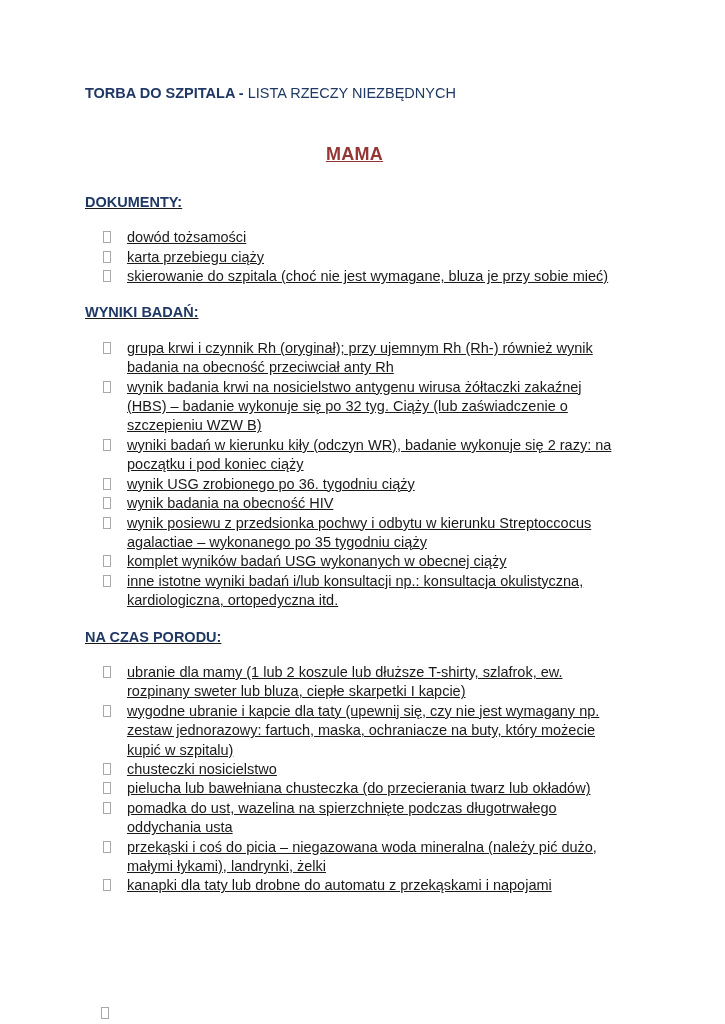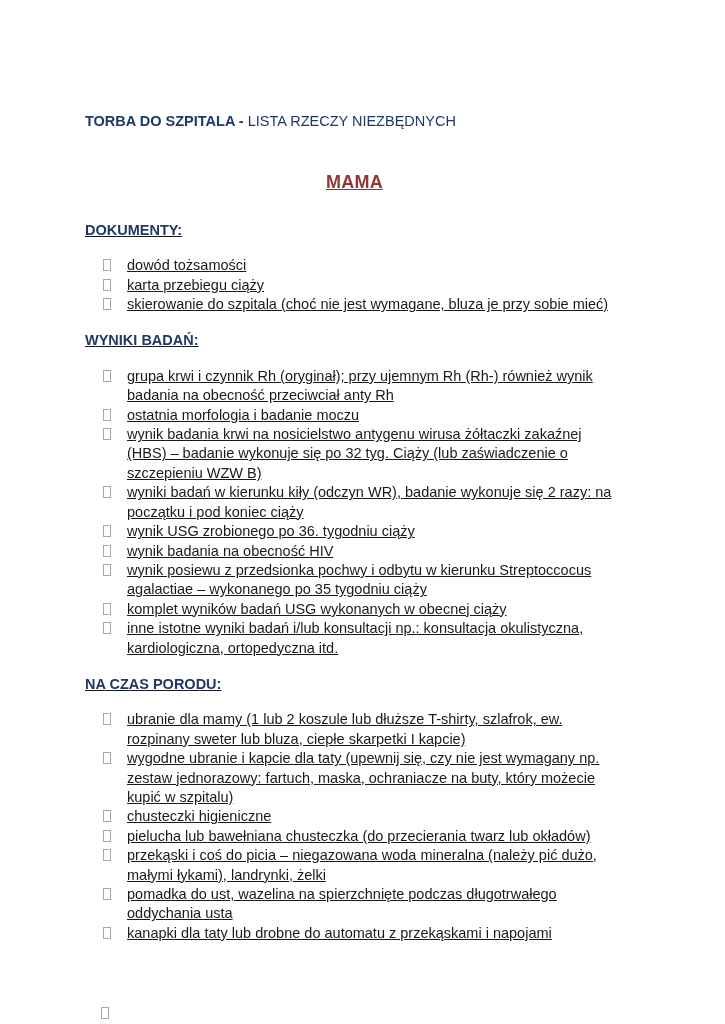--- a/index.html
+++ b/index.html
@@ -6,21 +6,21 @@
     margin: 0;
     padding: 0;
     background: #ffffff;
   }
   .page {
     position: relative;
     width: 709px;
     height: 1024px;
     box-sizing: border-box;
     background: #ffffff;
-    padding: 112px 85px 0 85px;
+    padding: 84px 85px 0 85px;
     font-family: "Liberation Sans", sans-serif;
     font-size: 14.5px;
     line-height: 19.4px;
     color: #1a1a1a;
     overflow: hidden;
   }
   .doc-title {
     font-size: 14.5px;
     color: #1f3864;
     margin: 0 0 42px 0;
@@ -97,24 +97,20 @@
       </section>
       <section class="section">
         <h2 class="section-heading">WYNIKI BADAŃ:</h2>
         <ul class="checklist">
           <li>
             <span class="checkbox"></span>
             <span class="item-text">grupa krwi i czynnik Rh (oryginał); przy ujemnym Rh (Rh-) również wynik badania na obecność przeciwciał anty Rh</span>
           </li>
           <li>
             <span class="checkbox"></span>
-            <span class="item-text">ostatnia morfologia i badanie moczu</span>
-          </li>
-          <li>
-            <span class="checkbox"></span>
             <span class="item-text">wynik badania krwi na nosicielstwo antygenu wirusa żółtaczki zakaźnej (HBS) – badanie wykonuje się po 32 tyg. Ciąży (lub zaświadczenie o szczepieniu WZW B)</span>
           </li>
           <li>
             <span class="checkbox"></span>
             <span class="item-text">wyniki badań w kierunku kiły (odczyn WR), badanie wykonuje się 2 razy: na początku i pod koniec ciąży</span>
           </li>
           <li>
             <span class="checkbox"></span>
             <span class="item-text">wynik USG zrobionego po 36. tygodniu ciąży</span>
           </li>
@@ -142,33 +138,33 @@
           <li>
             <span class="checkbox"></span>
             <span class="item-text">ubranie dla mamy (1 lub 2 koszule lub dłuższe T-shirty, szlafrok, ew. rozpinany sweter lub bluza, ciepłe skarpetki I kapcie)</span>
           </li>
           <li>
             <span class="checkbox"></span>
             <span class="item-text">wygodne ubranie i kapcie dla taty (upewnij się, czy nie jest wymagany np. zestaw jednorazowy: fartuch, maska, ochraniacze na buty, który możecie kupić w szpitalu)</span>
           </li>
           <li>
             <span class="checkbox"></span>
-            <span class="item-text">chusteczki higieniczne</span>
+            <span class="item-text">chusteczki nosicielstwo</span>
           </li>
           <li>
             <span class="checkbox"></span>
             <span class="item-text">pielucha lub bawełniana chusteczka (do przecierania twarz lub okładów)</span>
           </li>
           <li>
             <span class="checkbox"></span>
-            <span class="item-text">przekąski i coś do picia – niegazowana woda mineralna (należy pić dużo, małymi łykami), landrynki, żelki</span>
+            <span class="item-text">pomadka do ust, wazelina na spierzchnięte podczas długotrwałego oddychania usta</span>
           </li>
           <li>
             <span class="checkbox"></span>
-            <span class="item-text">pomadka do ust, wazelina na spierzchnięte podczas długotrwałego oddychania usta</span>
+            <span class="item-text">przekąski i coś do picia – niegazowana woda mineralna (należy pić dużo, małymi łykami), landrynki, żelki</span>
           </li>
           <li>
             <span class="checkbox"></span>
             <span class="item-text">kanapki dla taty lub drobne do automatu z przekąskami i napojami</span>
           </li>
         </ul>
       </section>
     </div>
 
   <span class="checkbox trailing-checkbox"></span>

